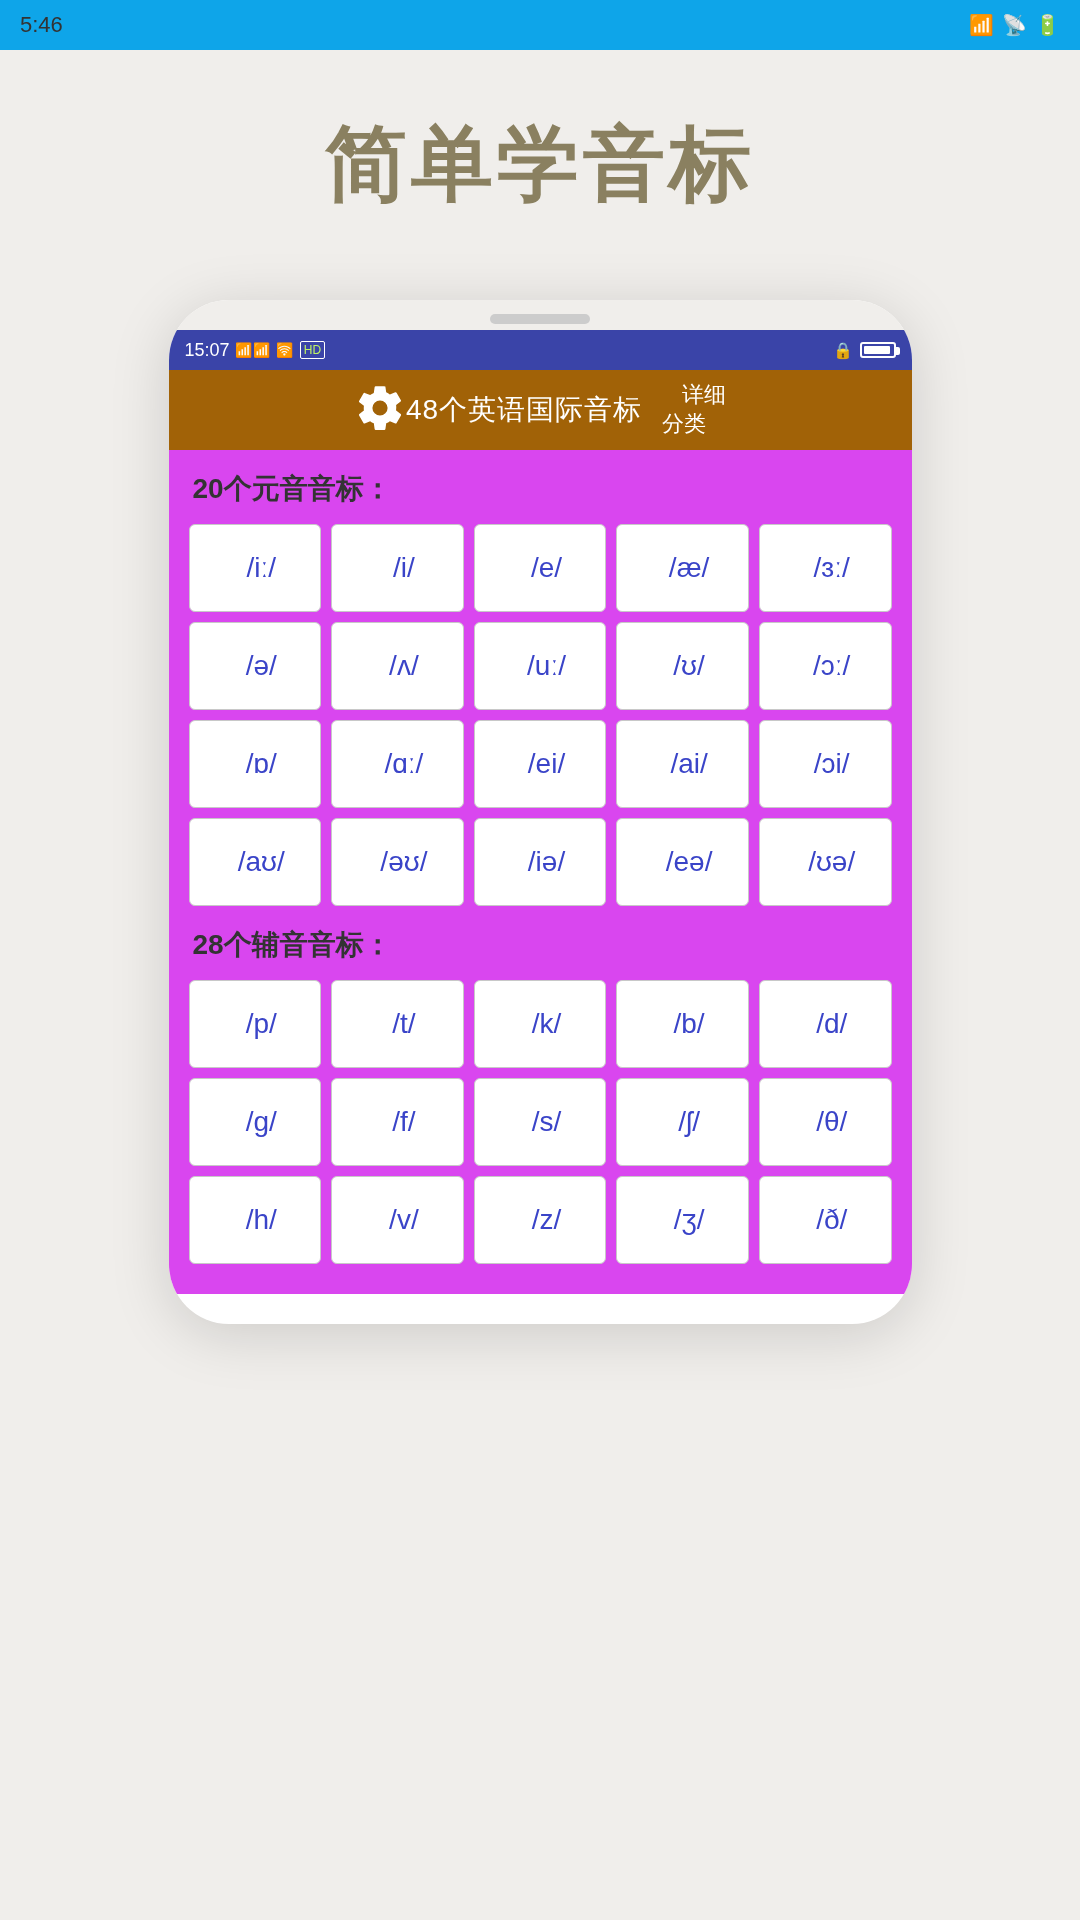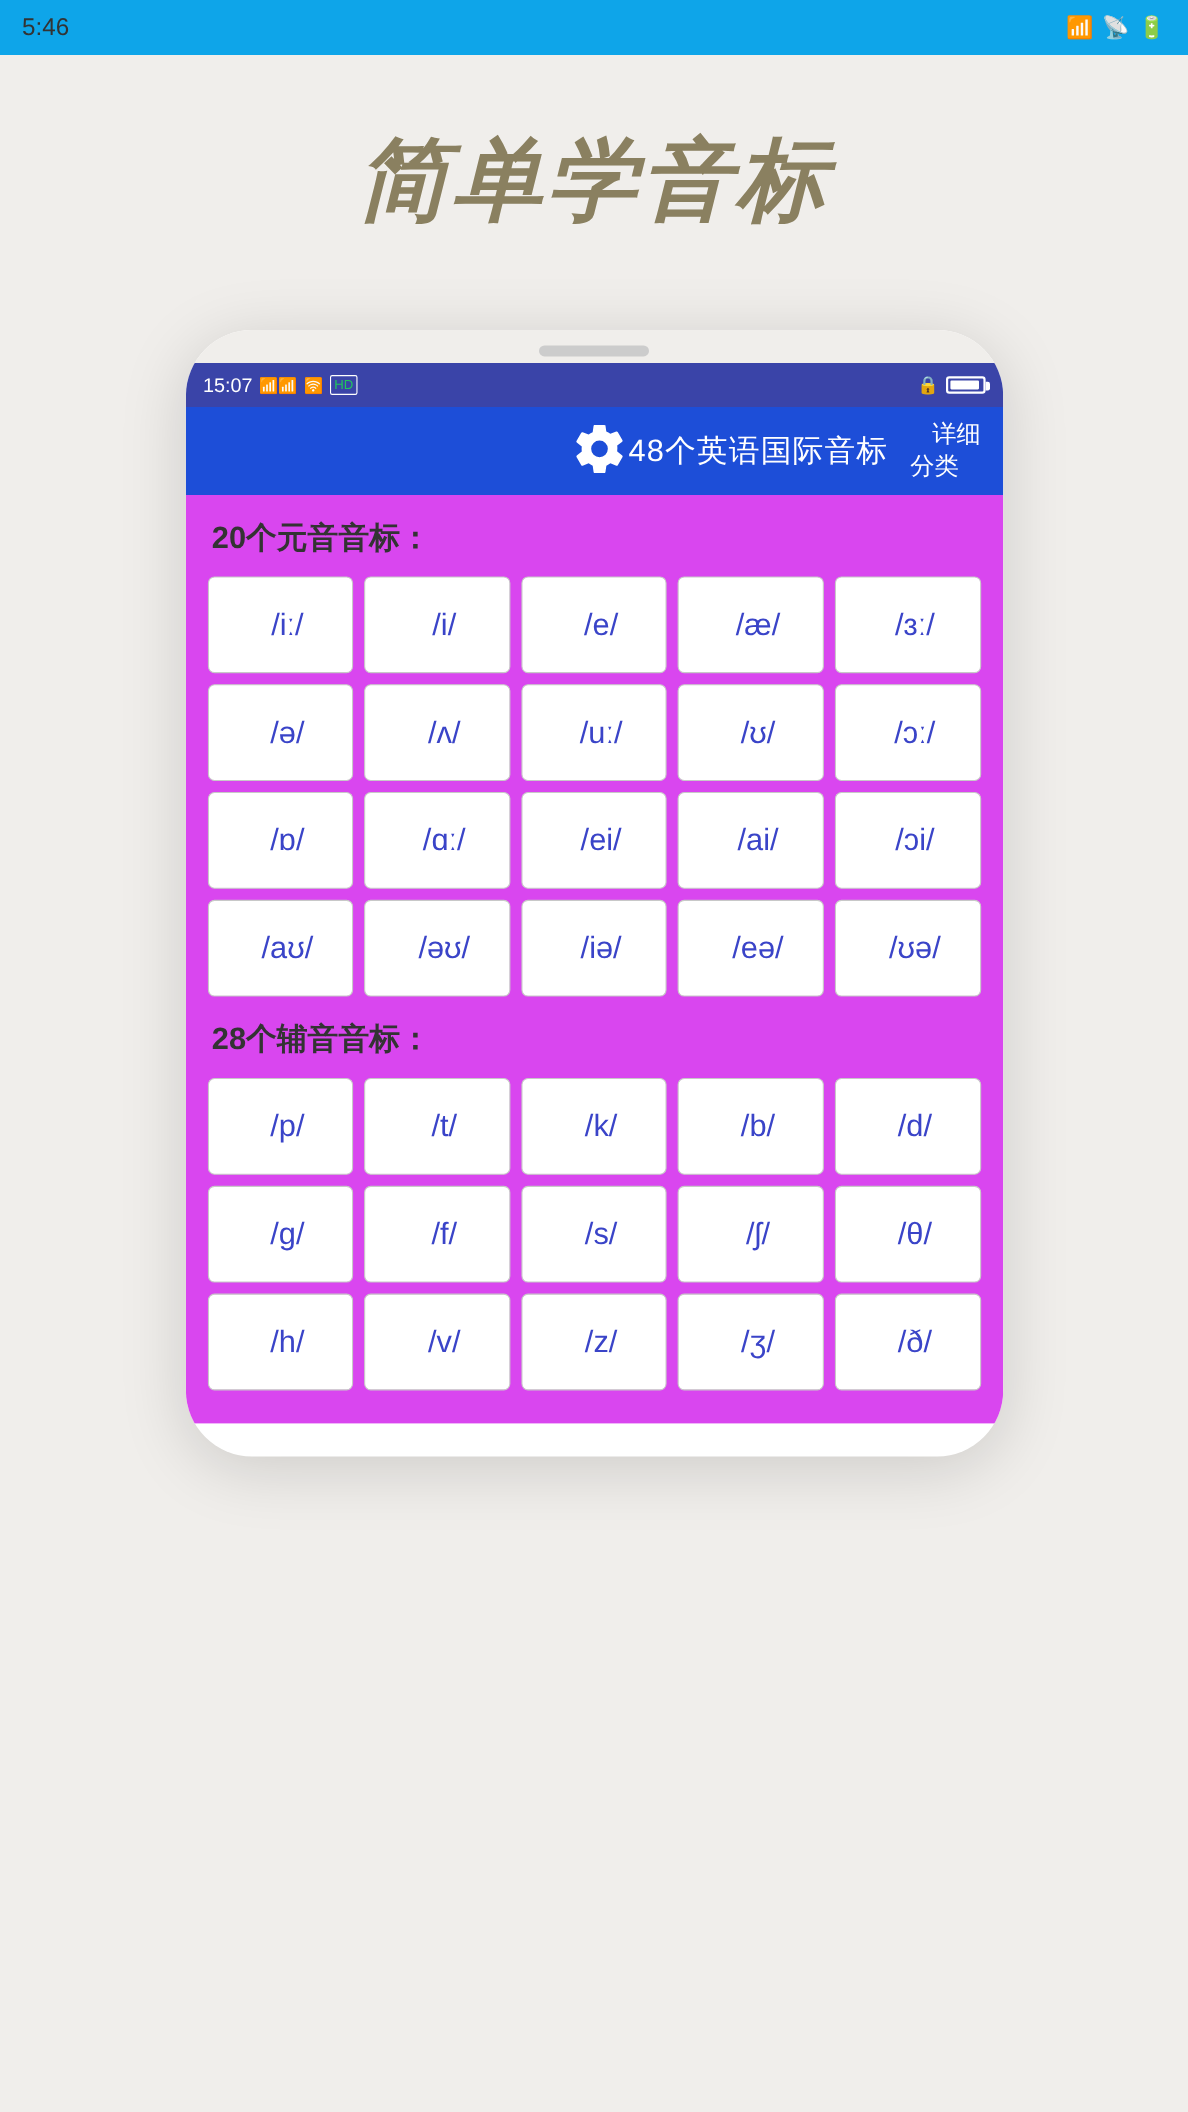--- a/index.html
+++ b/index.html
@@ -33,21 +33,20 @@
       display: flex;
       gap: 8px;
       align-items: center;
     }
 
     
     .hero {
       width: 100%;
       text-align: center;
       padding: 60px 0 40px;
-      font-style: italic;
     }
     .hero-title {
       font-size: 82px;
       font-weight: 600;
       color: #8a8060;
       letter-spacing: 4px;
       margin-bottom: 20px;
     }
     .hero-subtitle {
       font-size: 42px;
@@ -132,25 +131,25 @@
       background: white;
       border-radius: 1px;
     }
     .lock-icon {
       font-size: 16px;
       color: white;
     }
 
     
     .app-toolbar {
-      background: #1d4ed8;
+      background: #a16207;
       height: 80px;
       display: flex;
       align-items: center;
-      justify-content: flex-end;
+      justify-content: center;
       padding: 0 20px;
     }
     .gear-icon {
       width: 52px;
       height: 52px;
       color: white;
     }
     .toolbar-title {
       font-size: 28px;
       color: white;
@@ -220,21 +219,21 @@
 
   <div class="phone-top">
     <div class="phone-speaker"></div>
   </div>
 
   <div class="app-status-bar">
     <div class="app-status-left">
       <span>15:07</span>
       <span style="font-size:14px; color:white;">📶📶</span>
       <span style="font-size:14px; color:white;">🛜</span>
-      <span style="font-size:12px; color:#22c55e; border:1px solid white; padding:1px 3px; border-radius:2px;">HD</span>
+      <span style="font-size:12px; color:#bef264; border:1px solid white; padding:1px 3px; border-radius:2px;">HD</span>
     </div>
     <div class="app-status-right">
       <span class="lock-icon">🔒</span>
       <div class="battery-icon">
         <div class="battery-fill"></div>
       </div>
     </div>
   </div>
 
   <div class="app-toolbar">

